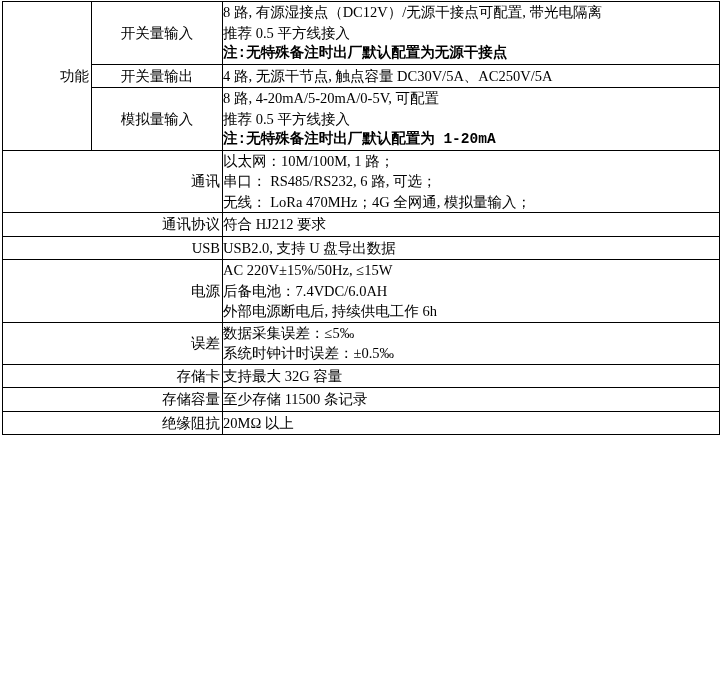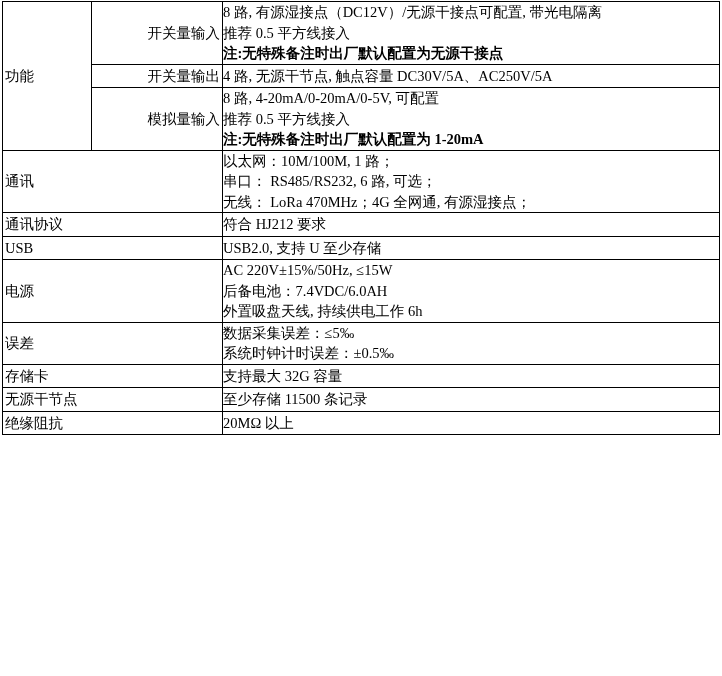--- a/index.html
+++ b/index.html
@@ -20,37 +20,38 @@
     table-layout: fixed;
   }
   .spec-table td {
     border: 1px solid #000000;
     padding: 0;
     vertical-align: middle;
     font-size: 14.5px;
     line-height: 1.0;
   }
   .cat-cell {
-    text-align: left;
+    text-align: right;
     width: 88px;
   }
   .sub-cell {
-    text-align: right;
+    text-align: center;
     width: 130px;
   }
   .val-cell {
     text-align: left;
     padding: 4px 0 4px 9px;
   }
   .line {
     padding: 3px 0;
     white-space: nowrap;
   }
   .bold {
     font-weight: bold;
+    font-family: Liberation Mono, monospace;
   }
   .cat-label, .sub-label {
     padding: 4px 2px;
   }
 </style>
 </head>
 <body>
 
 <table class="spec-table">
   <tbody>
@@ -76,63 +77,63 @@
       <td class="val-cell">
         <div class="line">4 路, 无源干节点, 触点容量 DC30V/5A、AC250V/5A</div>
       </td>
     </tr>
 
     <tr>
       <td class="sub-cell">
         <div class="sub-label">模拟量输入</div>
       </td>
       <td class="val-cell">
-        <div class="line">8 路, 4-20mA/0-20mA/0-5V, 可配置</div>
+        <div class="line">8 路, 4-20mA/5-20mA/0-5V, 可配置</div>
         <div class="line">推荐 0.5 平方线接入</div>
         <div class="line bold">注:无特殊备注时出厂默认配置为 1-20mA</div>
       </td>
     </tr>
 
     <tr>
       <td class="cat-cell" colspan="2">
         <div class="cat-label">通讯</div>
       </td>
       <td class="val-cell">
         <div class="line">以太网：10M/100M, 1 路；</div>
         <div class="line">串口：  RS485/RS232, 6 路, 可选；</div>
-        <div class="line">无线：  LoRa 470MHz；4G 全网通, 有源湿接点；</div>
+        <div class="line">无线：  LoRa 470MHz；4G 全网通, 模拟量输入；</div>
       </td>
     </tr>
 
     <tr>
       <td class="cat-cell" colspan="2">
         <div class="cat-label">通讯协议</div>
       </td>
       <td class="val-cell">
         <div class="line">符合 HJ212 要求</div>
       </td>
     </tr>
 
     <tr>
       <td class="cat-cell" colspan="2">
         <div class="cat-label">USB</div>
       </td>
       <td class="val-cell">
-        <div class="line">USB2.0, 支持 U 至少存储</div>
+        <div class="line">USB2.0, 支持 U 盘导出数据</div>
       </td>
     </tr>
 
     <tr>
       <td class="cat-cell" colspan="2">
         <div class="cat-label">电源</div>
       </td>
       <td class="val-cell">
         <div class="line">AC 220V±15%/50Hz, ≤15W</div>
         <div class="line">后备电池：7.4VDC/6.0AH</div>
-        <div class="line">外置吸盘天线, 持续供电工作 6h</div>
+        <div class="line">外部电源断电后, 持续供电工作 6h</div>
       </td>
     </tr>
 
     <tr>
       <td class="cat-cell" colspan="2">
         <div class="cat-label">误差</div>
       </td>
       <td class="val-cell">
         <div class="line">数据采集误差：≤5‰</div>
         <div class="line">系统时钟计时误差：±0.5‰</div>
@@ -143,21 +144,21 @@
       <td class="cat-cell" colspan="2">
         <div class="cat-label">存储卡</div>
       </td>
       <td class="val-cell">
         <div class="line">支持最大 32G 容量</div>
       </td>
     </tr>
 
     <tr>
       <td class="cat-cell" colspan="2">
-        <div class="cat-label">无源干节点</div>
+        <div class="cat-label">存储容量</div>
       </td>
       <td class="val-cell">
         <div class="line">至少存储 11500 条记录</div>
       </td>
     </tr>
 
     <tr>
       <td class="cat-cell" colspan="2">
         <div class="cat-label">绝缘阻抗</div>
       </td>

